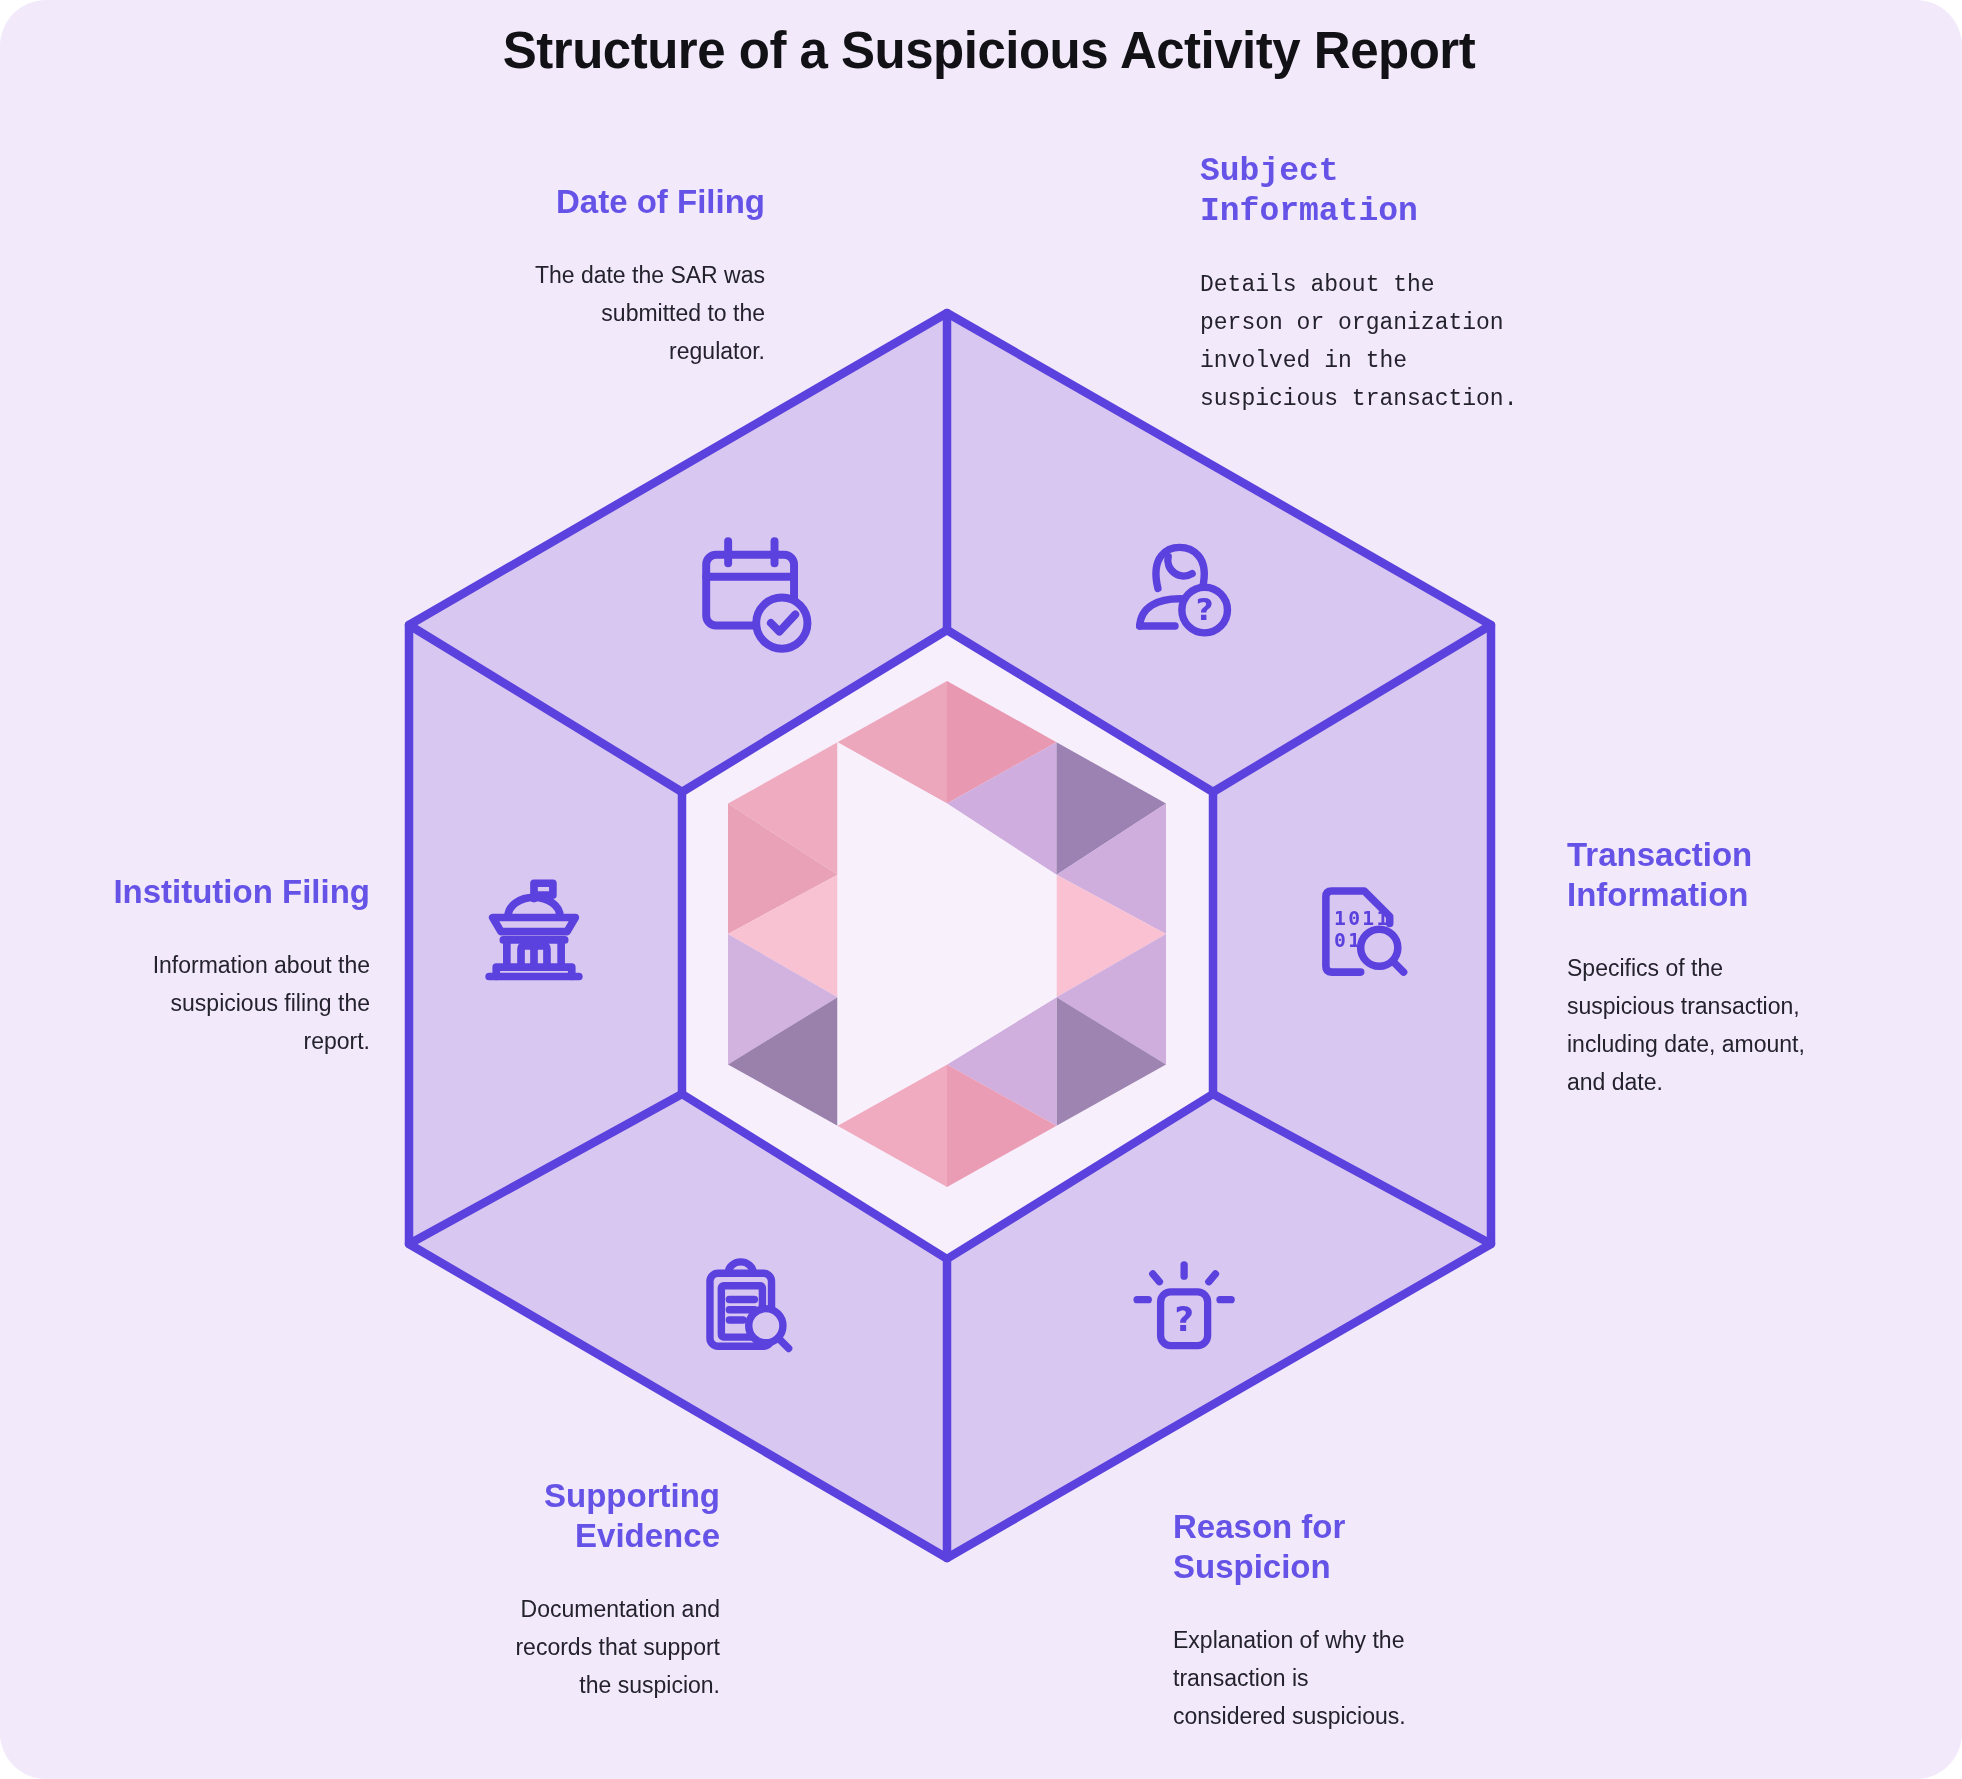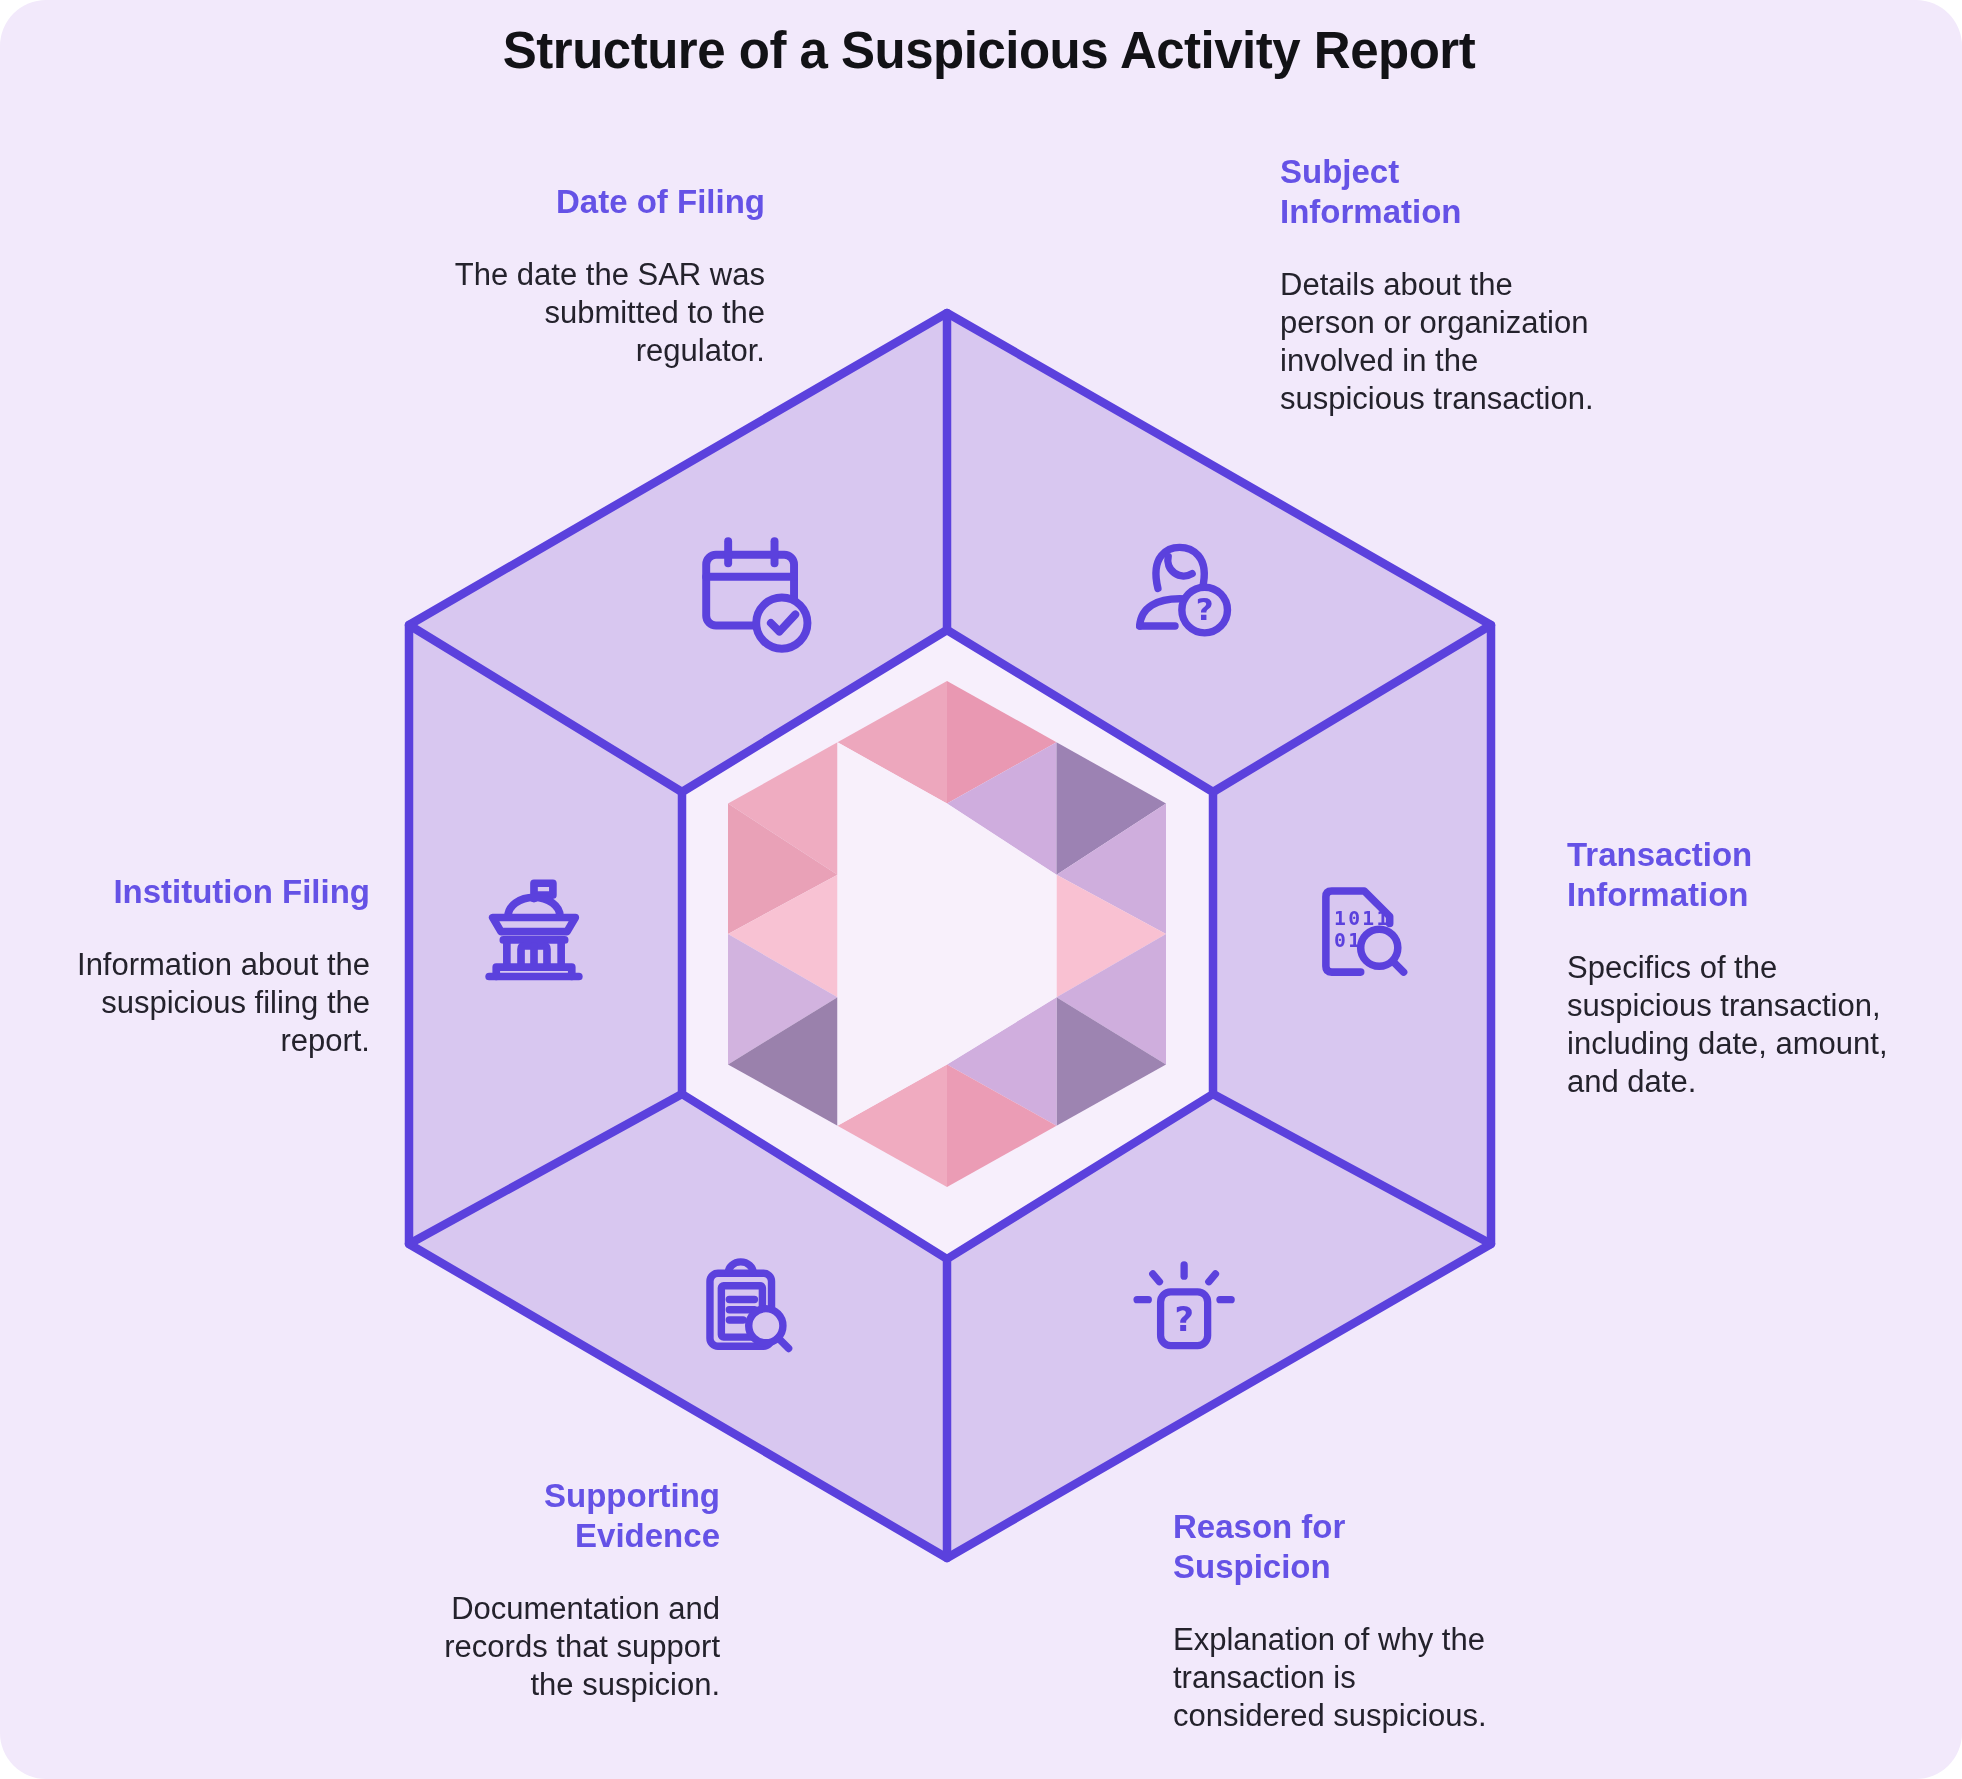--- a/index.html
+++ b/index.html
@@ -22,27 +22,27 @@
   }
   .diagram-svg{position:absolute;left:0;top:0;}
   .label-block{position:absolute;}
   .label-block h2{
     margin:0 0 34px 0;
     font-size:33px;line-height:40px;font-weight:700;
     color:#6552e6;white-space:pre-line;
   }
   .label-block p{
     margin:0;
-    font-size:31px;line-height:38px;font-weight:400;
+    font-size:23px;line-height:38px;font-weight:400;
     color:#24222c;white-space:pre-line;
   }
   .align-right{text-align:right;}
   .align-left{text-align:left;}
   .pos-date{left:395px;top:182px;width:370px;}
-  .pos-subject{left:1280px;top:152px;width:410px;}
+  .pos-subject{left:1200px;top:152px;width:410px;font-family:Liberation Mono, monospace;}
   .pos-transaction{left:1567px;top:835px;width:390px;}
   .pos-reason{left:1173px;top:1480px;width:410px;margin-top:27px;}
   .pos-supporting{left:335px;top:1476px;width:385px;}
   .pos-institution{left:18px;top:872px;width:352px;}
   .icon{position:absolute;}
   .icon .stroke{
     fill:none;stroke:#5b41dd;stroke-width:6.5;
     stroke-linecap:round;stroke-linejoin:round;
   }
   .icon .masked{fill:#d8c7f0;}

